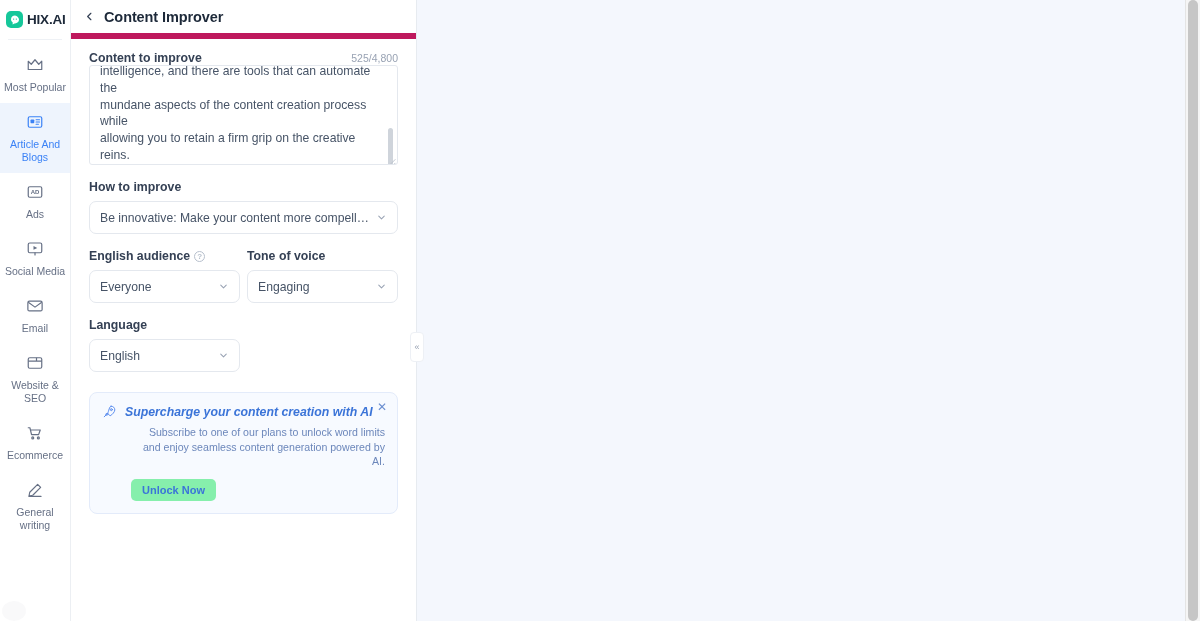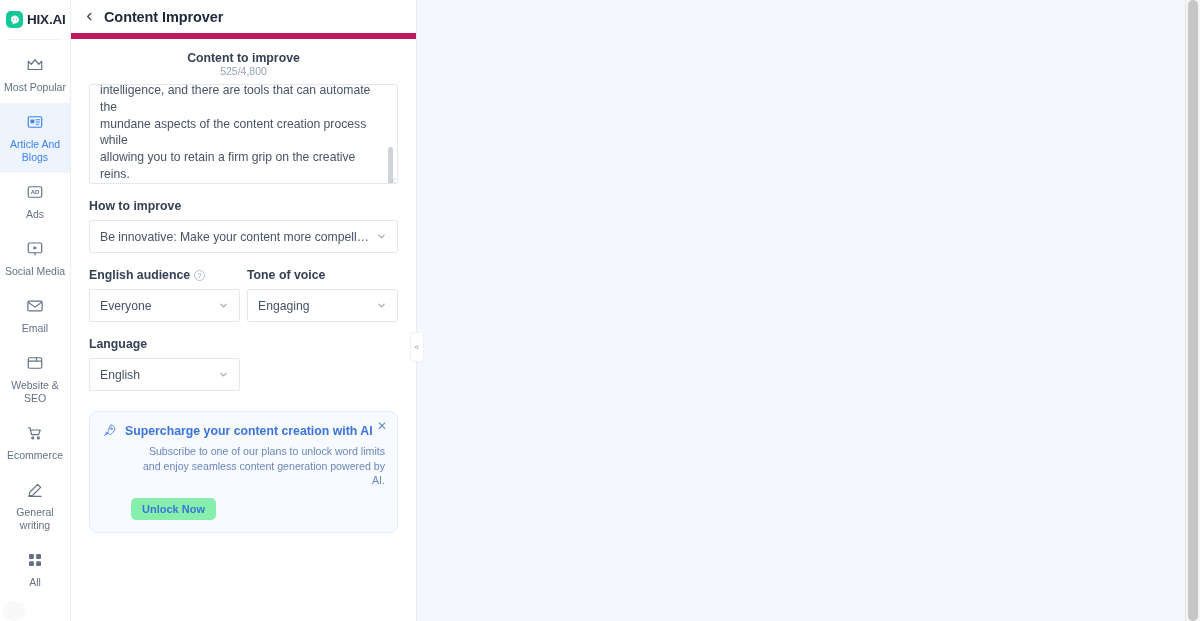--- a/index.html
+++ b/index.html
@@ -127,22 +127,20 @@
   }
   .form-area {
     padding: 12px 18px 0 18px;
     flex: 1;
     overflow: hidden;
   }
   .field-head {
     display: flex;
     align-items: center;
     justify-content: space-between;
-    margin-bottom: 7px;
-    flex-direction: column;
   }
   .field-label {
     font-size: 12.3px;
     font-weight: 700;
     color: #344054;
     display: flex;
     align-items: center;
     gap: 4px;
   }
   .counter {
@@ -214,21 +212,21 @@
     font-weight: 700;
     color: #344054;
     margin-bottom: 7px;
     display: flex;
     align-items: center;
     gap: 4px;
   }
   .select {
     height: 33px;
     border: 1px solid #e4e8ee;
-    border-radius: 2px;
+    border-radius: 7px;
     background: #fff;
     display: flex;
     align-items: center;
     justify-content: space-between;
     padding: 0 10px 0 10px;
     cursor: pointer;
   }
   .select .val {
     font-size: 12.2px;
     color: #475467;
@@ -255,20 +253,21 @@
     border: 1px solid #e3ebfa;
     background: #f7faff;
     border-radius: 8px;
     padding: 11px 12px 12px 12px;
     position: relative;
   }
   .promo-title-row {
     display: flex;
     align-items: center;
     gap: 8px;
+    font-style: italic;
   }
   .promo-rocket { color: #5b8def; display: flex; align-items: center; }
   .promo-title {
     font-size: 12.3px;
     font-weight: 700;
     color: #3b74d8;
   }
   .promo-close {
     position: absolute;
     top: 8px; right: 10px;
@@ -448,31 +447,20 @@
       <div class="side-item">
         <span class="ico">
           <svg width="18" height="18" viewBox="0 0 24 24" fill="none" stroke="currentColor" stroke-width="1.6" stroke-linecap="round" stroke-linejoin="round">
             <path d="M15.5 4.5l4 4L9 19l-5 1 1-5z"></path>
             <path d="M4 20.5h16"></path>
           </svg>
         </span>
         <span class="lbl">General writing</span>
       </div>
 
-      <div class="side-item">
-        <span class="ico">
-          <svg width="18" height="18" viewBox="0 0 24 24" fill="currentColor">
-            <rect x="4" y="4" width="6.5" height="6.5" rx="1.3"></rect>
-            <rect x="13.5" y="4" width="6.5" height="6.5" rx="1.3"></rect>
-            <rect x="4" y="13.5" width="6.5" height="6.5" rx="1.3"></rect>
-            <rect x="13.5" y="13.5" width="6.5" height="6.5" rx="1.3"></rect>
-          </svg>
-        </span>
-        <span class="lbl">All</span>
-      </div>
 
     </div>
     <div class="bottom-ghost"></div>
   </div>
 
   <div class="main">
 
     <div class="main-header">
       <span class="back-chevron">
         <svg width="11" height="11" viewBox="0 0 24 24" fill="none" stroke="currentColor" stroke-width="2.6" stroke-linecap="round" stroke-linejoin="round">

